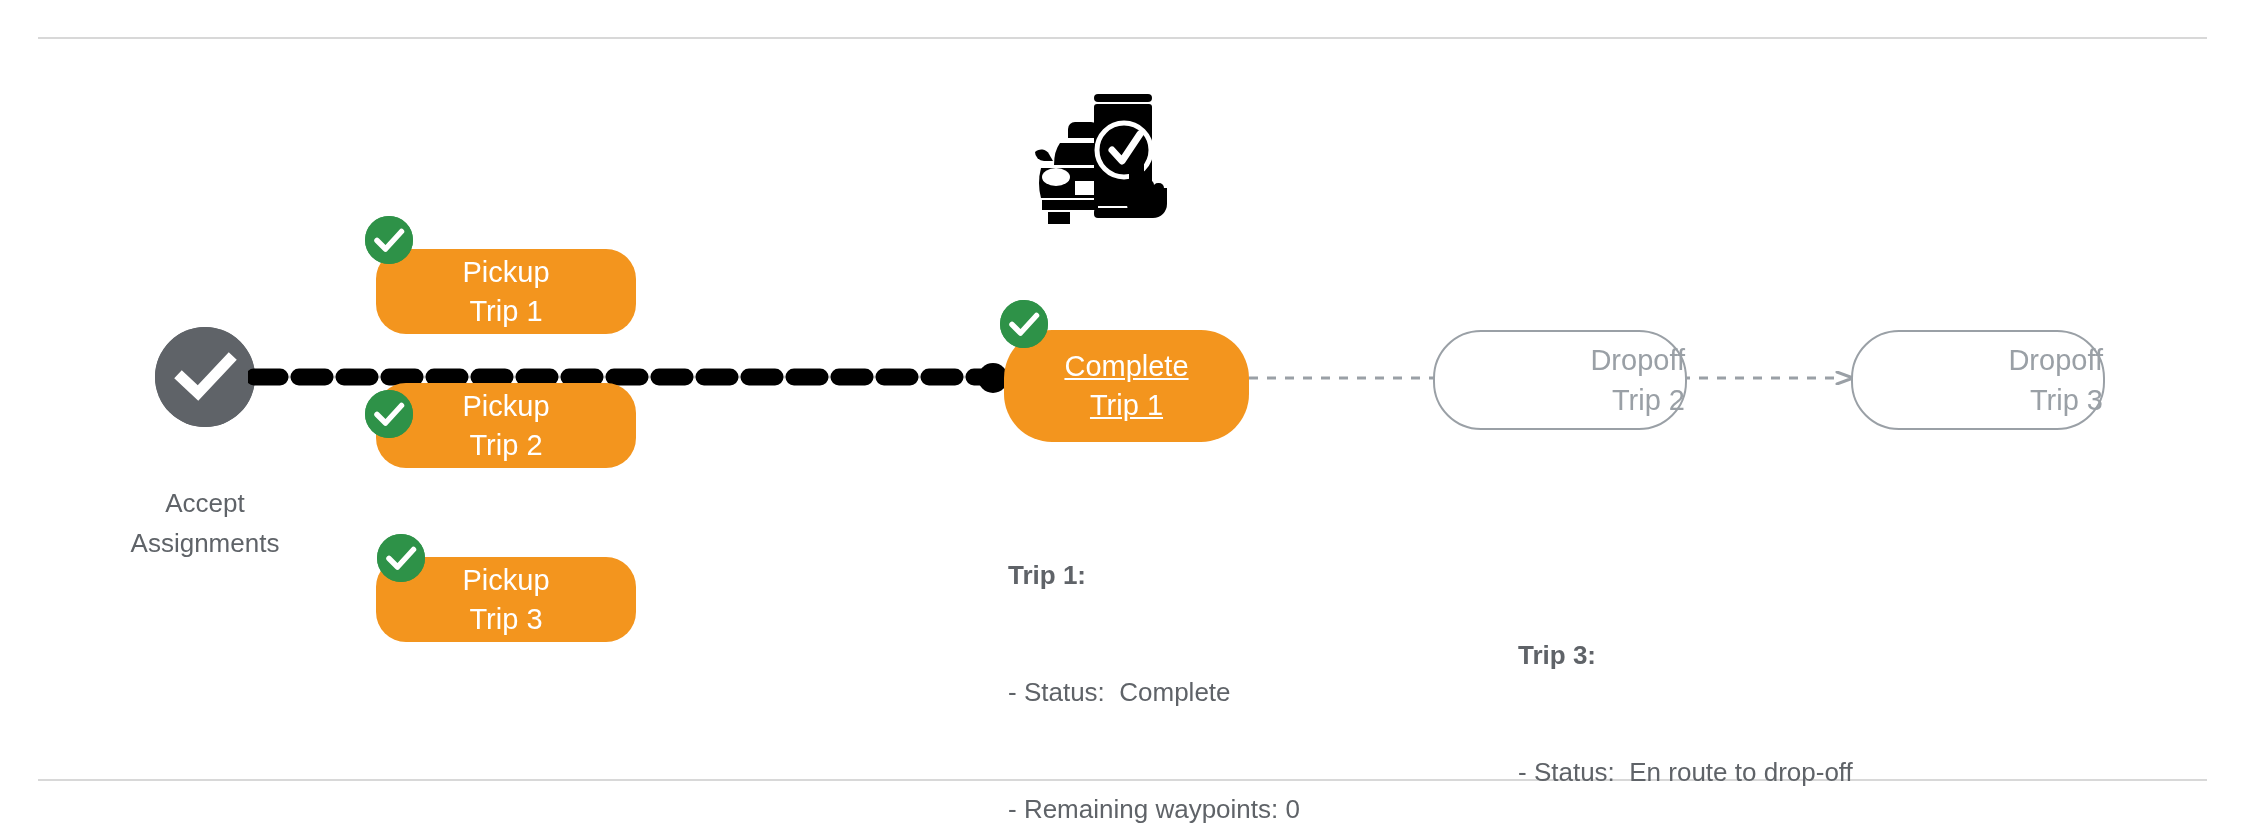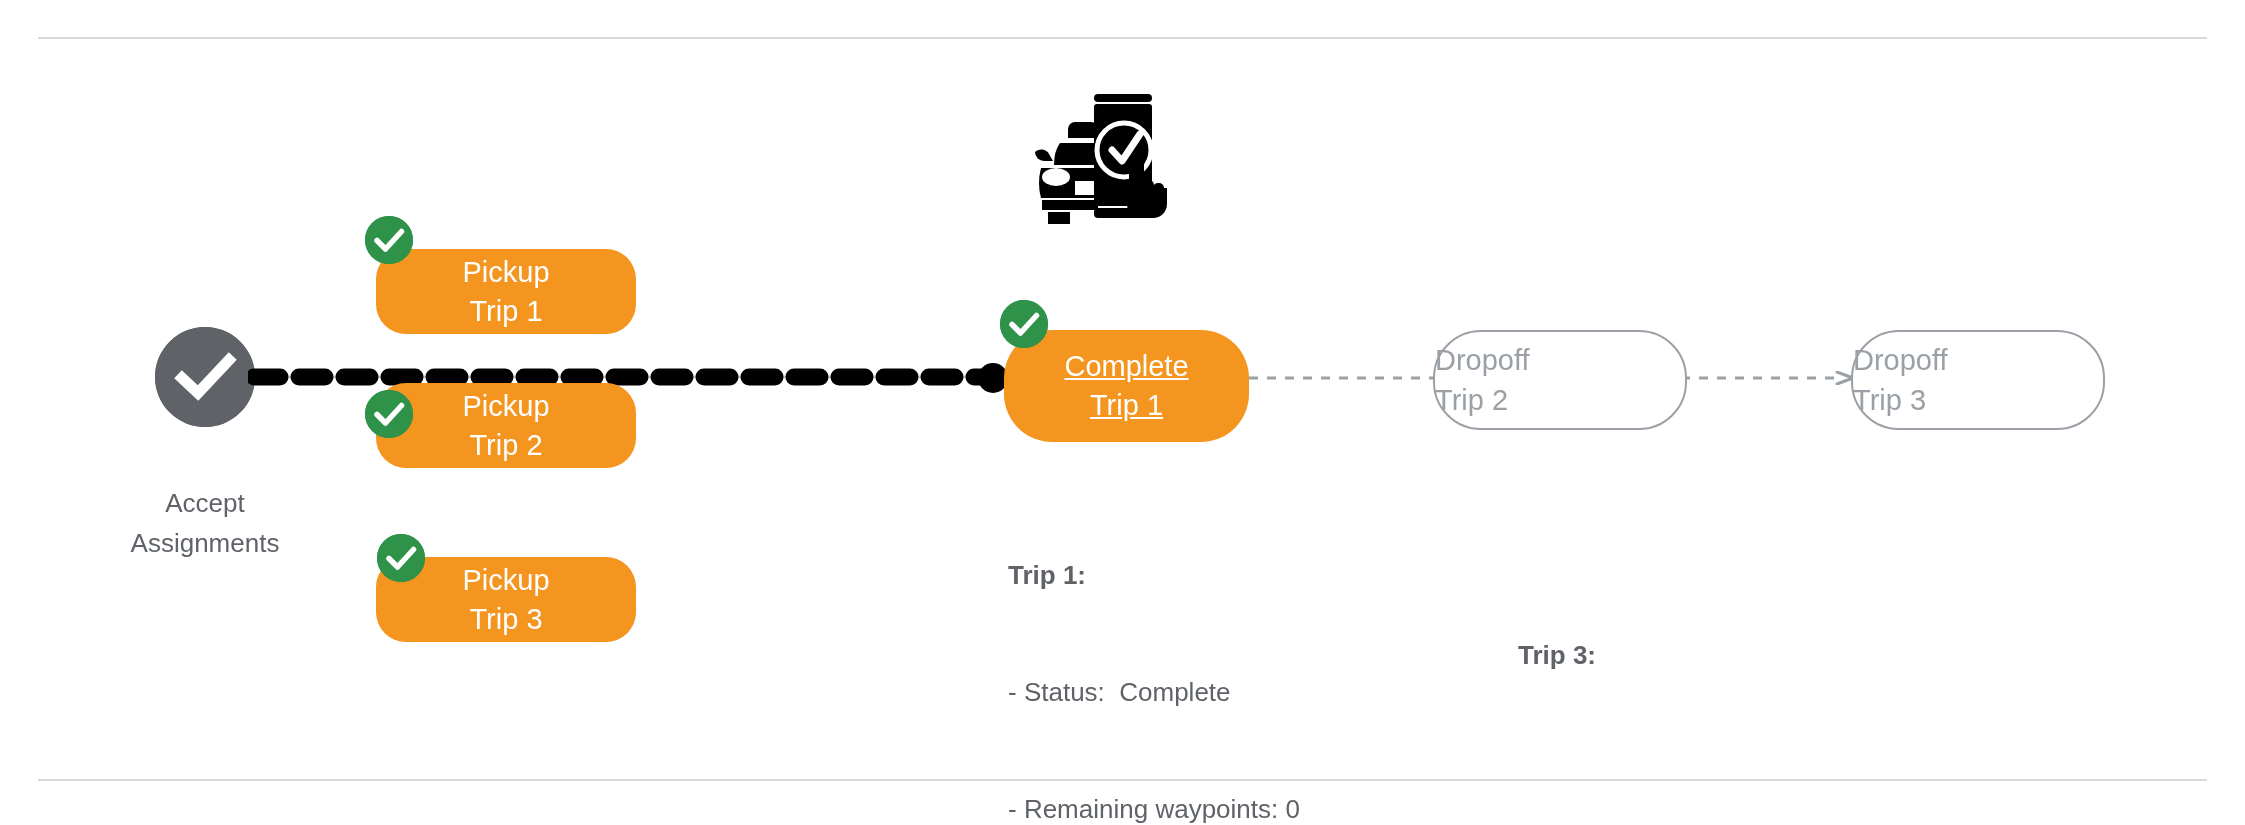--- a/index.html
+++ b/index.html
@@ -133,21 +133,21 @@
   .ghost {
     position: absolute;
     border: 2px solid #9aa0a6;
     border-radius: 48px;
     color: #9aa0a6;
     font-size: 29px;
     line-height: 40px;
     text-align: center;
     display: flex;
     flex-direction: column;
-    align-items: flex-start;
+    align-items: flex-end;
     justify-content: center;
     background: #ffffff;
   }
   .ghost-d2 { left: 1433px; top: 330px; width: 250px; height: 96px; }
   .ghost-d3 { left: 1851px; top: 330px; width: 250px; height: 96px; }
 
   
   .gray-dash {
     position: absolute;
     height: 14px;
@@ -316,16 +316,17 @@
     <span class="info-row"><b>Trip 1:</b></span>
     <span class="info-row">- Status:  Complete</span>
     <span class="info-row">- Remaining waypoints: 0</span>
     
     
     
   </div>
 
   <div class="info info-trip3">
     <span class="info-row"><b>Trip 3:</b></span>
+    <span class="info-row">- Status:  En route to drop-off</span>
     
   </div>
 
 </div>
 
 </body></html>

